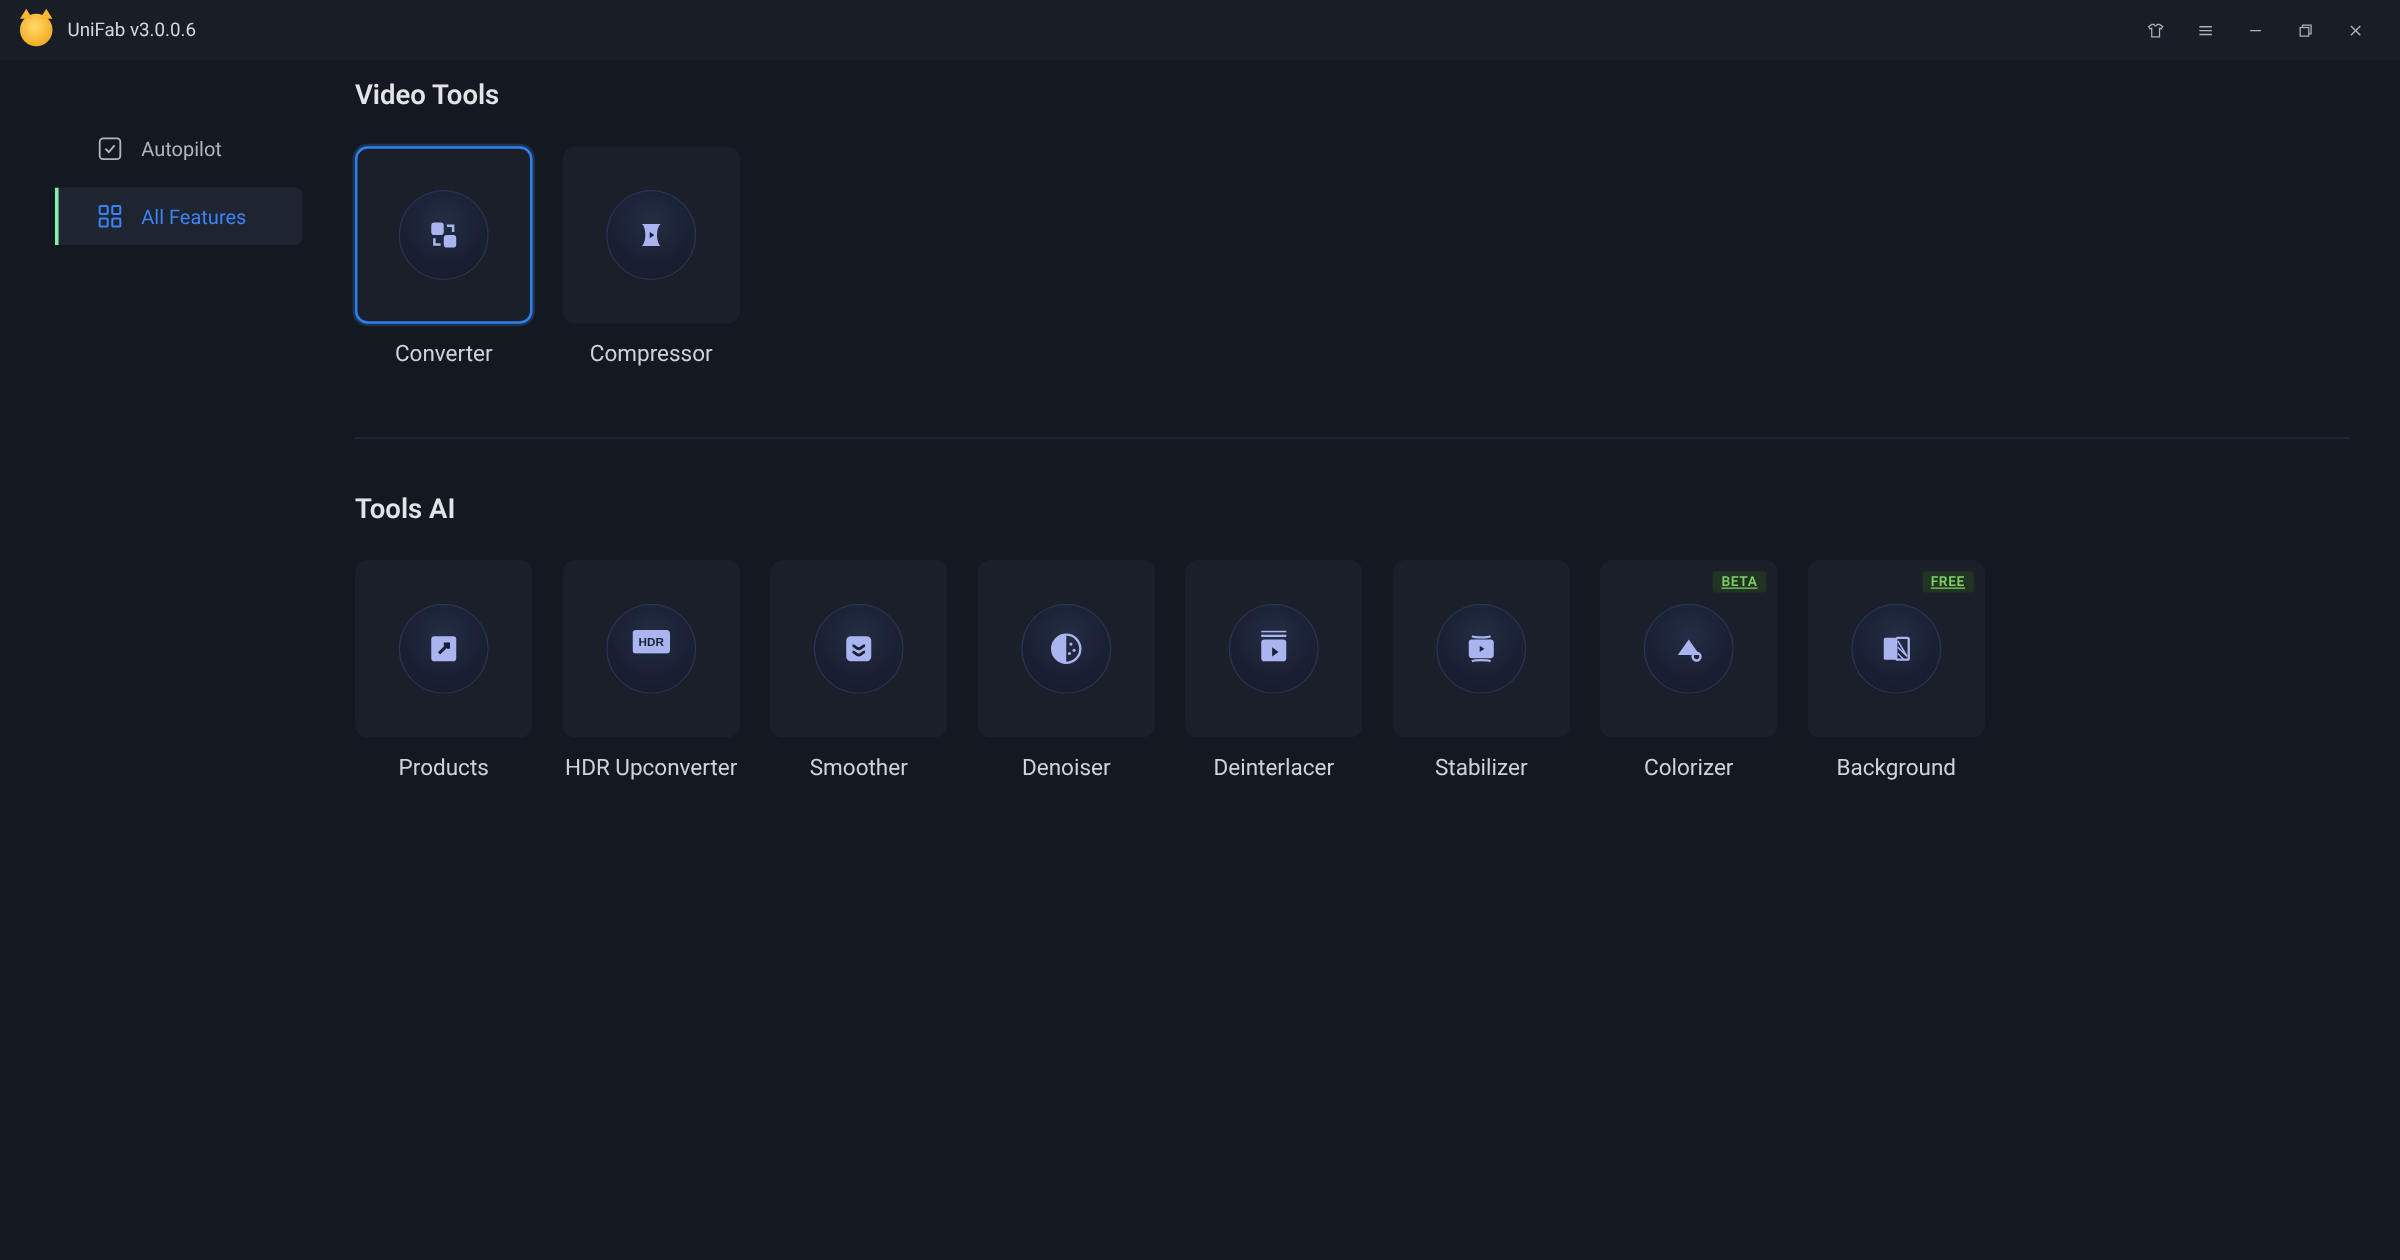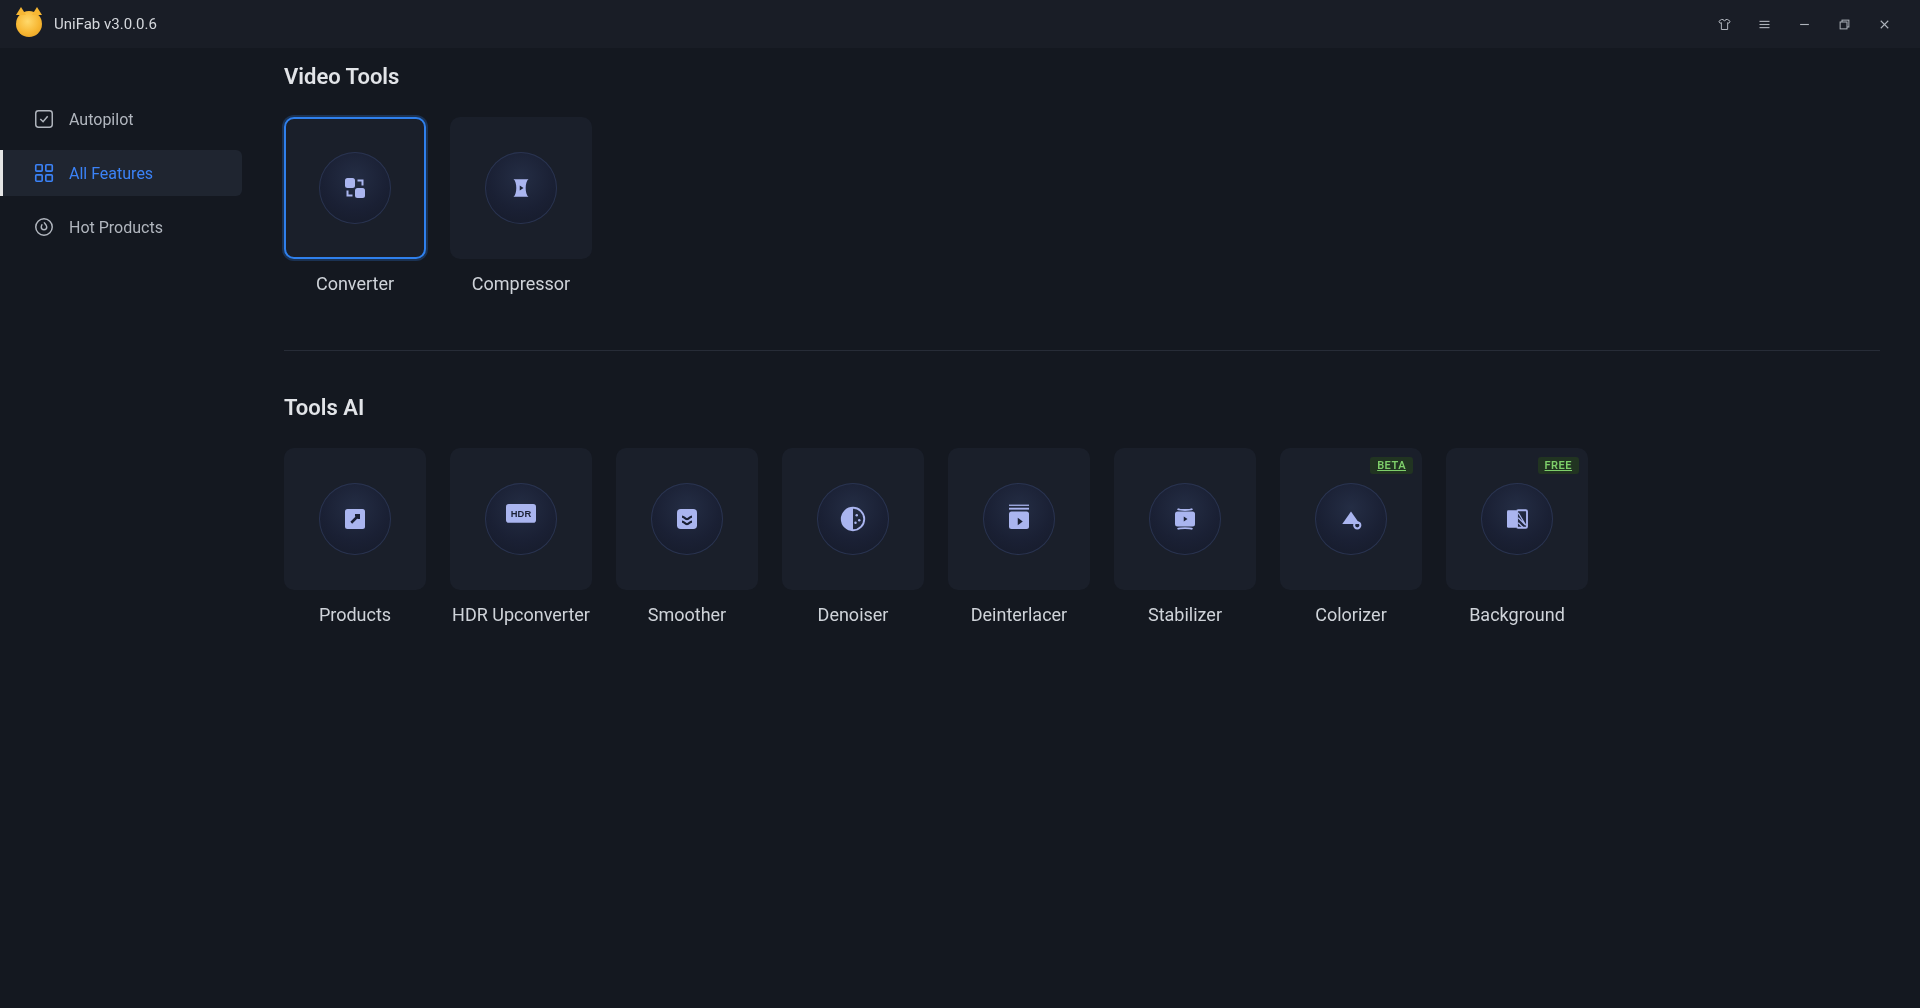--- a/index.html
+++ b/index.html
@@ -38,35 +38,36 @@
 .titlebar .win-btn {
   width: 40px; height: 48px; display: flex; align-items: center; justify-content: center;
   color: #aeb3bb; cursor: pointer;
 }
 .titlebar .win-btn svg { width: 15px; height: 15px; }
 .shell { display: flex; height: calc(100% - 48px); }
 .sidebar {
   width: 248px;
   padding-top: 40px;
   background: #141820;
+  padding-left: 44px;
 }
 .nav-item {
   height: 46px;
   display: flex; align-items: center;
   padding-left: 30px;
   margin: 8px 0 8px 0;
   color: #b1b6be;
   font-size: 16px;
   cursor: pointer;
   border-left: 3px solid transparent;
 }
 .nav-item.active {
   background: #1f2530;
   color: #3b82f6;
-  border-left: 3px solid #e5e5e5;
+  border-left: 3px solid #86efac;
   border-radius: 0 6px 6px 0;
   margin-right: 6px;
 }
 .nav-item .nav-icon { width: 22px; height: 22px; margin-right: 14px; display: flex; align-items:center; justify-content:center; }
 .main {
   flex: 1;
   overflow-y: auto;
   padding: 16px 40px 60px 36px;
 }
 .main::-webkit-scrollbar { width: 10px; }
@@ -176,29 +177,20 @@
       <span class="nav-icon">
         <svg viewBox="0 0 24 24" width="22" height="22" fill="none" stroke="currentColor" stroke-width="1.8">
             <rect x="3" y="3" width="7" height="7" rx="1"></rect>
             <rect x="14" y="3" width="7" height="7" rx="1"></rect>
             <rect x="3" y="14" width="7" height="7" rx="1"></rect>
             <rect x="14" y="14" width="7" height="7" rx="1"></rect>
           </svg>
       </span>
       <span>All Features</span>
     </div>
-    <div class="nav-item">
-      <span class="nav-icon">
-        <svg viewBox="0 0 24 24" width="22" height="22" fill="none" stroke="currentColor" stroke-width="1.6">
-            <circle cx="12" cy="12" r="9"></circle>
-            <path d="M12 7c1.5 2 3 3 3 5a3 3 0 0 1-6 0c0-1 .5-2 1-3"></path>
-          </svg>
-      </span>
-      <span>Hot Products</span>
-    </div>
   </div>
 
   <div class="main">
 
     <h2 class="section-title">Video Tools</h2>
     <div class="card-grid">
 
       <div class="card-wrap">
         <div class="card selected">
           <div class="orb">

